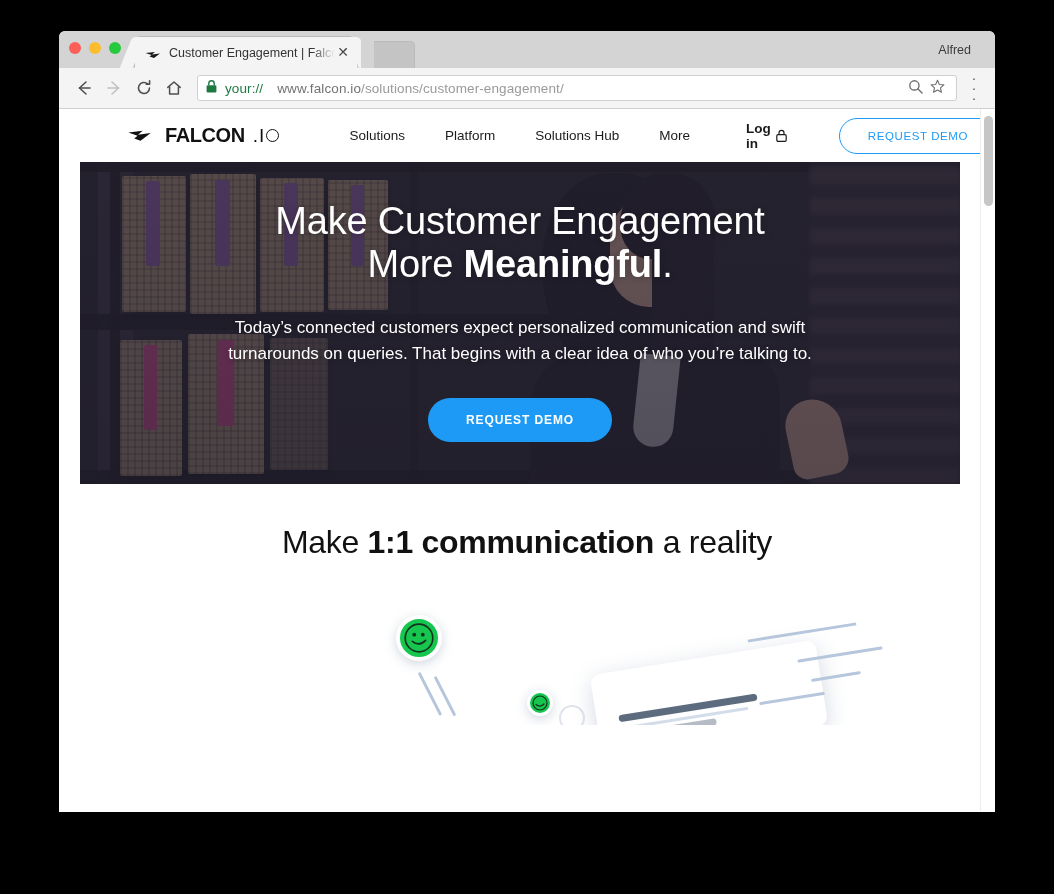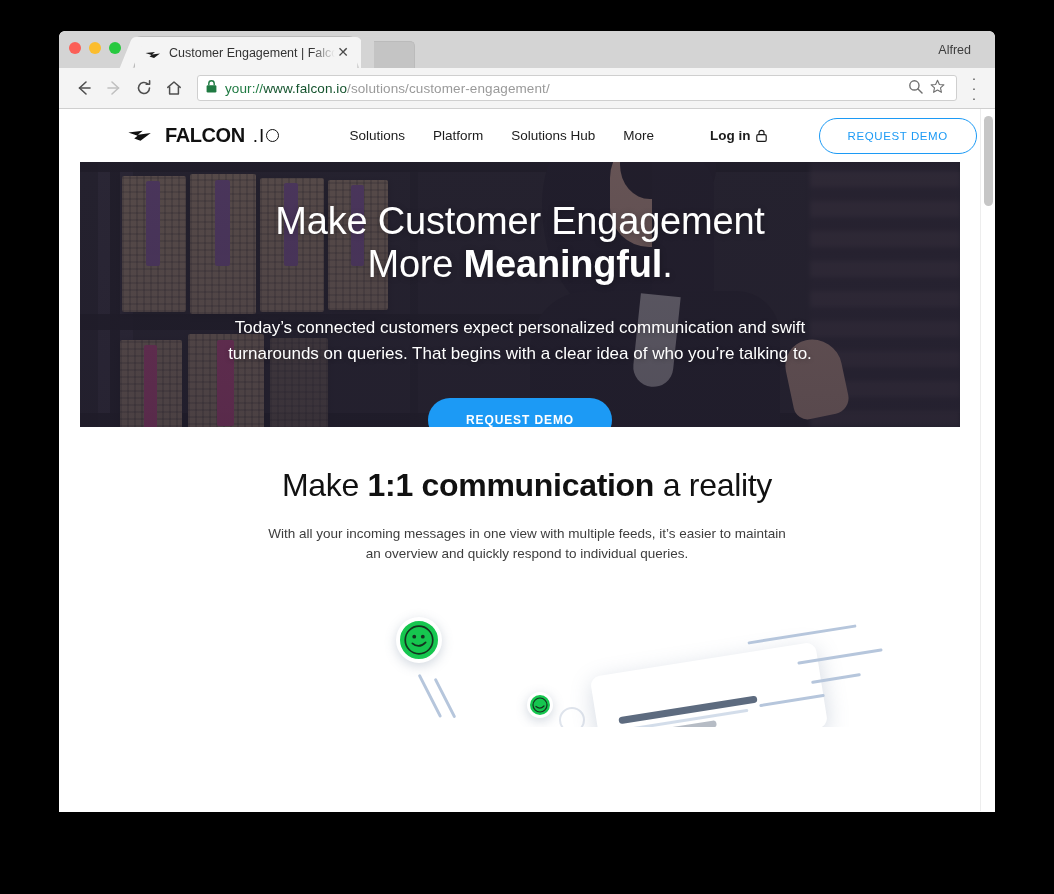--- a/index.html
+++ b/index.html
@@ -106,21 +106,21 @@
     border-radius: 3px;
     display: flex; align-items: center;
     padding: 0 8px;
   }
   .lock-icon { flex: 0 0 12px; margin-right: 7px; }
   .url-text {
     font-size: 13.5px; color: #9a9a9a; white-space: nowrap;
     flex: 1; letter-spacing: .1px;
   }
   .url-text .scheme { color: #1f7a42; }
-  .url-text .host { color: #14532d; font-weight: 500; }
+  .url-text .host { color: #737373; font-weight: 500; margin-left: 14px; }
   .omni-icon { flex: 0 0 18px; margin-left: 4px; color: #666; }
   .menu-dots {
     flex: 0 0 22px; text-align: center;
     color: #5b5b5b; font-size: 15px; line-height: 10px;
   }
   .menu-dots span { display:block; }
 
   
   #viewport {
     position: relative;
@@ -143,21 +143,21 @@
   }
   .logo-dot-io {
     font-size: 19px; color: #111; display:flex; align-items:center; gap:1px;
   }
   .logo-ring {
     width: 13px; height: 13px; border: 1.6px solid #111;
     border-radius: 50%; display: inline-block; margin-left: 1px;
   }
   #site-nav {
     display: flex; align-items: center;
-    margin-left: 70px; gap: 28px;
+    margin-left: 70px; gap: 40px;
   }
   #site-nav a {
     font-size: 13.5px; color: #1b1b1b; text-decoration: none;
     white-space: nowrap;
   }
   .login-wrap {
     display: flex; align-items: center; gap: 5px;
     margin-left: 56px;
   }
   .btn-demo-outline {
@@ -166,21 +166,21 @@
     background: #fff;
     border-radius: 22px;
     font-size: 11.5px; letter-spacing: .6px; font-weight: 500;
     padding: 11px 28px;
     white-space: nowrap; cursor: pointer;
   }
 
   
   #hero {
     position: relative;
-    height: 265px;
+    height: 322px;
     margin: 0 35px 0 21px;
     overflow: hidden;
     background: #2e2b33;
   }
   .hero-photo { position: absolute; inset: 0; }
   .shelf-bg {
     position:absolute; inset:0;
     background:
       linear-gradient(90deg,#1c1a20 0 2%, #2a2630 2% 6%, #1e1c22 6% 9%),
       linear-gradient(180deg,#17151a 0 8%, #2b2831 8% 48%, #1b1920 48% 53%, #2a2730 53% 94%, #161419 94% 100%);
@@ -491,21 +491,20 @@
         </h1>
         <p class="hero-sub">Today’s connected customers expect personalized communication and swift turnarounds on queries. That begins with a clear idea of who you’re talking to.</p>
         <button class="btn-demo-solid">REQUEST DEMO</button>
       </div>
     </section>
 
     <section id="section-intro">
       <h2 class="section-h2">
         <span>Make </span><b>1:1 communication</b><span> a reality</span>
       </h2>
-      <p class="section-p">With all your incoming messages in one view with multiple feeds, it’s easier to maintain an overview and quickly respond to individual queries.</p>
     </section>
 
     <div id="illustration">
 
       <div class="bubble" style="left:337px;top:10px;width:46px;height:46px;">
         <svg viewBox="0 0 40 40" width="38" height="38" style="position:absolute;left:0;top:0;">
           <circle cx="20" cy="20" r="14.5" fill="none" stroke="#14331f" stroke-width="1.8"></circle>
           <circle cx="15" cy="16.5" r="2" fill="#14331f"></circle>
           <circle cx="24" cy="16.5" r="2" fill="#14331f"></circle>
           <path d="M13 23.5 q7 6 14 -1" fill="none" stroke="#14331f" stroke-width="1.8" stroke-linecap="round"></path>

